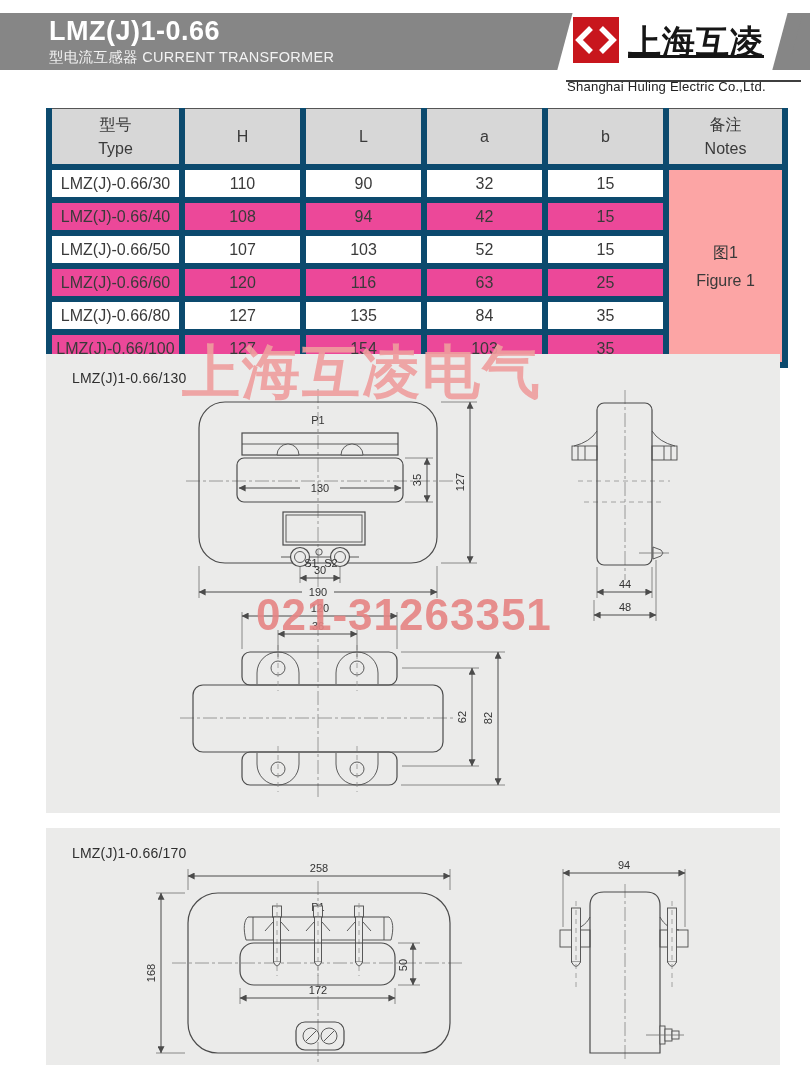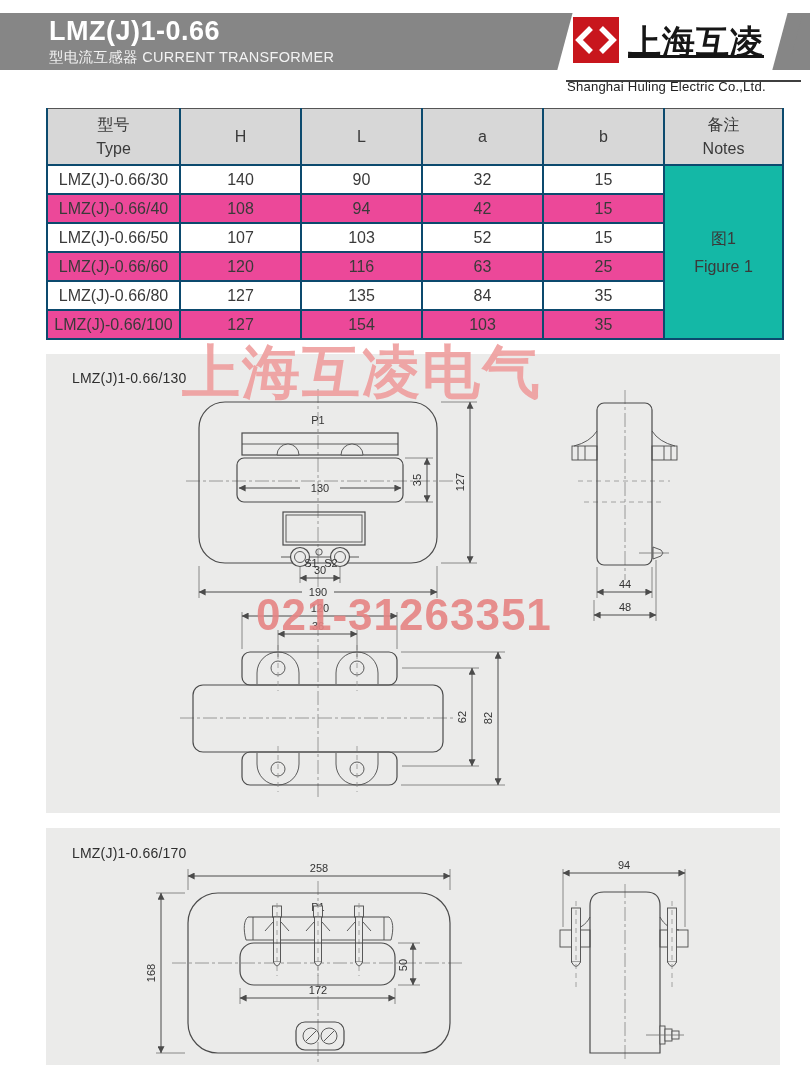--- a/index.html
+++ b/index.html
@@ -13,25 +13,25 @@
   .logo-plate{position:absolute;left:564px;top:6px;width:215px;height:78px;background:#ffffff;transform:skewX(-15deg);}
   .corner-wedge{position:absolute;left:797px;top:13px;width:40px;height:44px;background:#868686;transform:skewX(-15deg);}
   .logo-box{position:absolute;left:573px;top:17px;width:46px;height:46px;background:#c8161d;}
   .brand-cn{position:absolute;left:628px;top:20px;font-size:33px;font-weight:bold;color:#161616;letter-spacing:1px;white-space:nowrap;text-decoration:underline;}
   .brand-en{position:absolute;left:567px;top:63px;width:240px;font-size:13.1px;color:#222;white-space:nowrap;letter-spacing:.2px;margin-top:16px;}
   .brand-underline{position:absolute;left:566px;top:80px;width:235px;height:2px;background:#3f3f3f;}
 
   
   .spec-table{position:absolute;left:46px;top:108px;width:736px;border-collapse:collapse;table-layout:fixed;
               font-size:16px;color:#3a3a3a;}
-  .spec-table th,.spec-table td{border:2px solid #0c4a6e;text-align:center;padding:0;font-weight:normal;}
+  .spec-table th,.spec-table td{border:6px solid #0c4a6e;text-align:center;padding:0;font-weight:normal;}
   .spec-table thead th{height:55px;background:#d7d7d7;border-bottom:1.5px solid #555;border-top:1.5px solid #555;}
   .spec-table tbody td{height:27px;}
   .spec-table tr.alt td{background:#ec4899;}
-  .spec-table td.notes-cell{background:#14b8a6;}
+  .spec-table td.notes-cell{background:#fca5a5;}
   .th2{line-height:1.5;}
 
   
   .panel{position:absolute;background:#ebebea;}
   #panel1{left:46px;top:354px;width:734px;height:459px;}
   #panel2{left:46px;top:828px;width:734px;height:237px;}
   .fig-label{position:absolute;font-size:14px;color:#2f2f2f;letter-spacing:.2px;}
 
   
   .wm{position:absolute;font-weight:bold;white-space:nowrap;pointer-events:none;}
@@ -91,21 +91,21 @@
         <th>b</th>
         <th>
           <div class="th2">备注</div>
           <div class="th2">Notes</div>
         </th>
       </tr>
     </thead>
     <tbody>
         <tr>
           <td>LMZ(J)-0.66/30</td>
-          <td>140</td>
+          <td>110</td>
           <td>90</td>
           <td>32</td>
           <td>15</td>
           <td class="notes-cell" rowspan="6">
             <div style="margin-bottom: 8px;">图1</div>
             <div>Figure 1</div>
           </td>
         </tr>
         <tr class="alt">
           <td>LMZ(J)-0.66/40</td>

